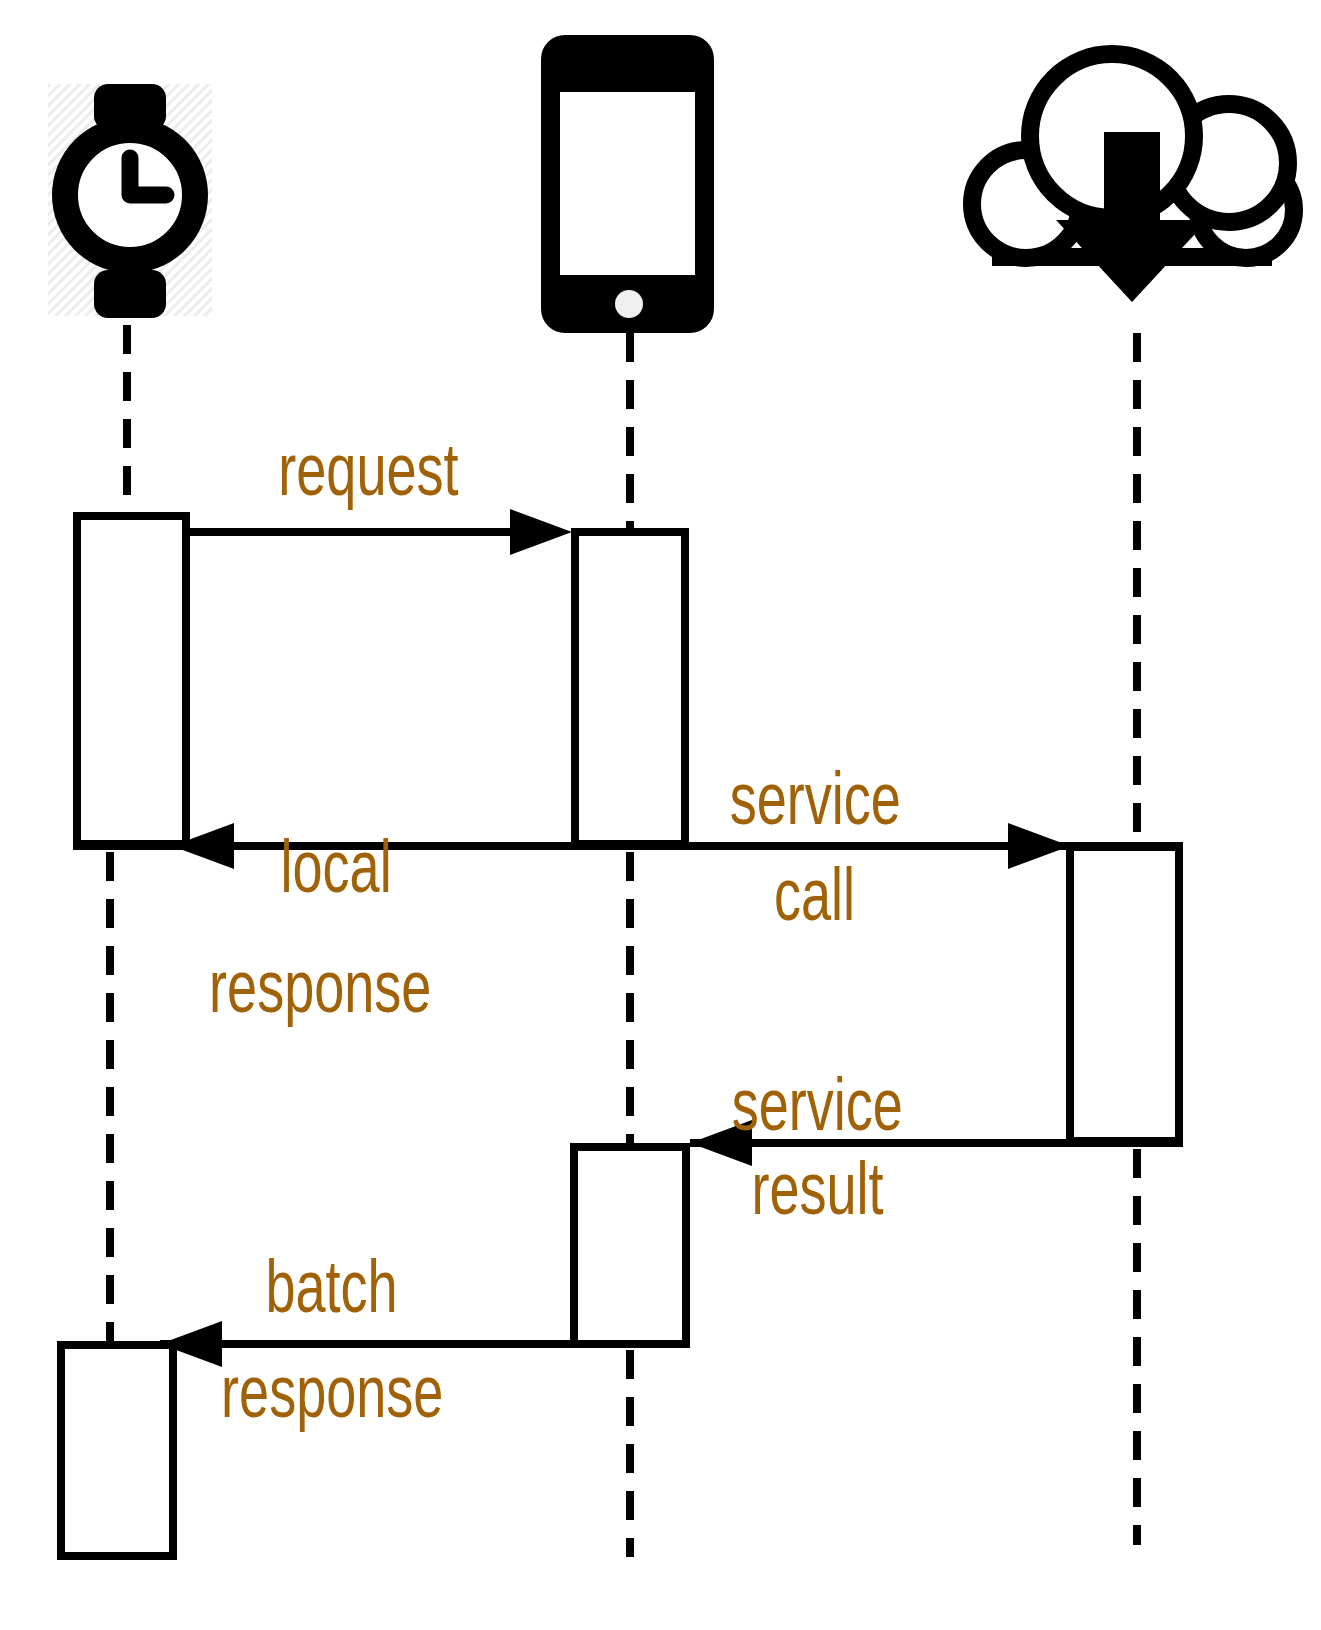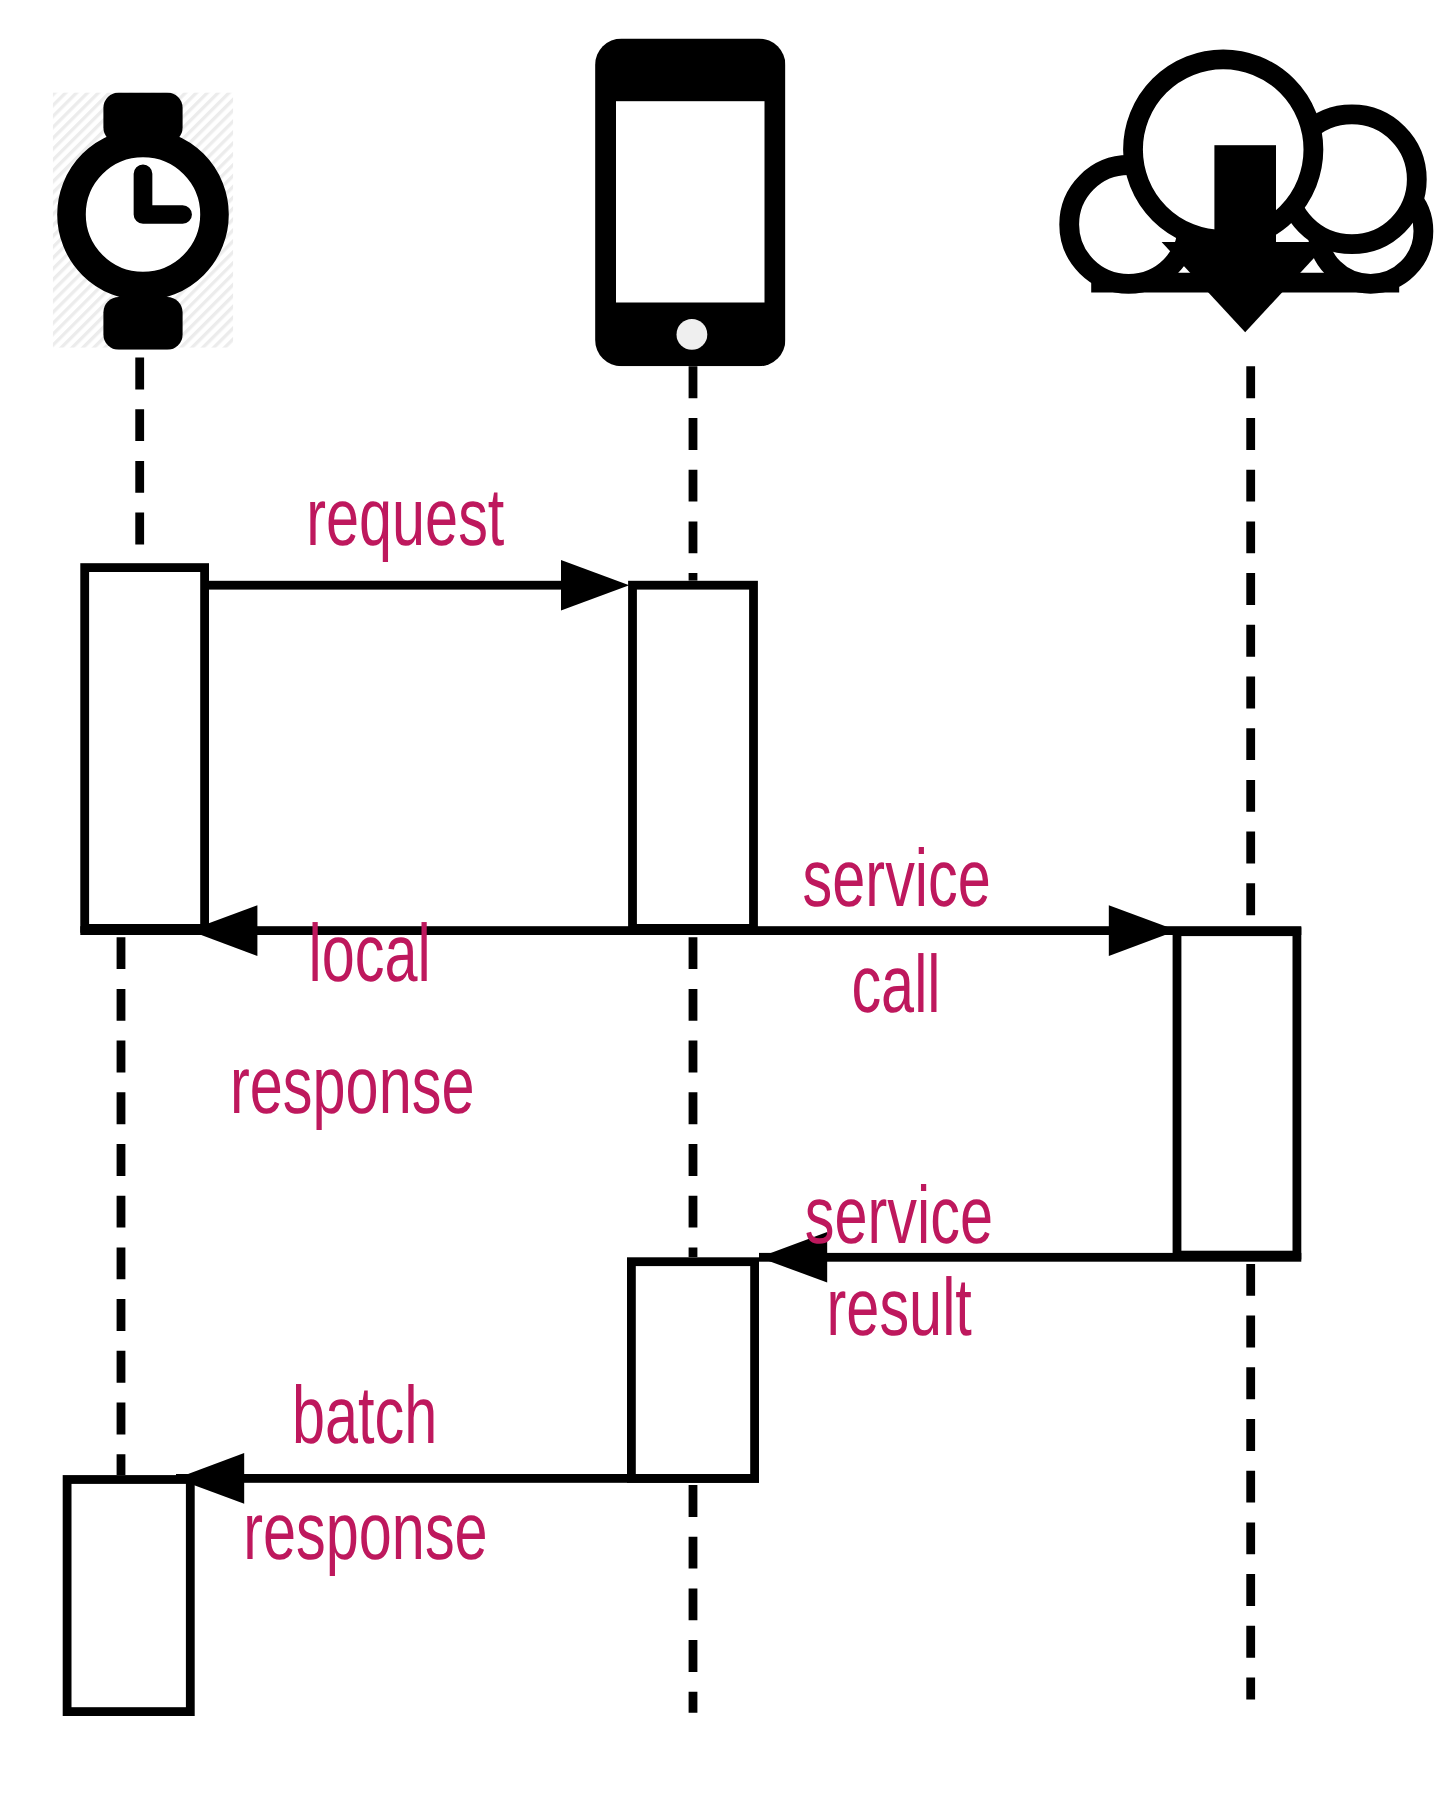--- a/index.html
+++ b/index.html
@@ -45,21 +45,21 @@
     z-index: 4;
   }
   .ah-r { border-left: 62px solid #000000; }
   .ah-l { border-right: 62px solid #000000; }
   .lbl {
     position: absolute;
     left: 0;
     text-align: center;
     font-size: 74px;
     line-height: 1;
-    color: #be185d;
+    color: #a16207;
     white-space: nowrap;
     z-index: 5;
     pointer-events: none;
   }
   .cond {
     display: inline-block;
     transform: scaleX(0.73);
     transform-origin: 50% 50%;
   }
 </style>

